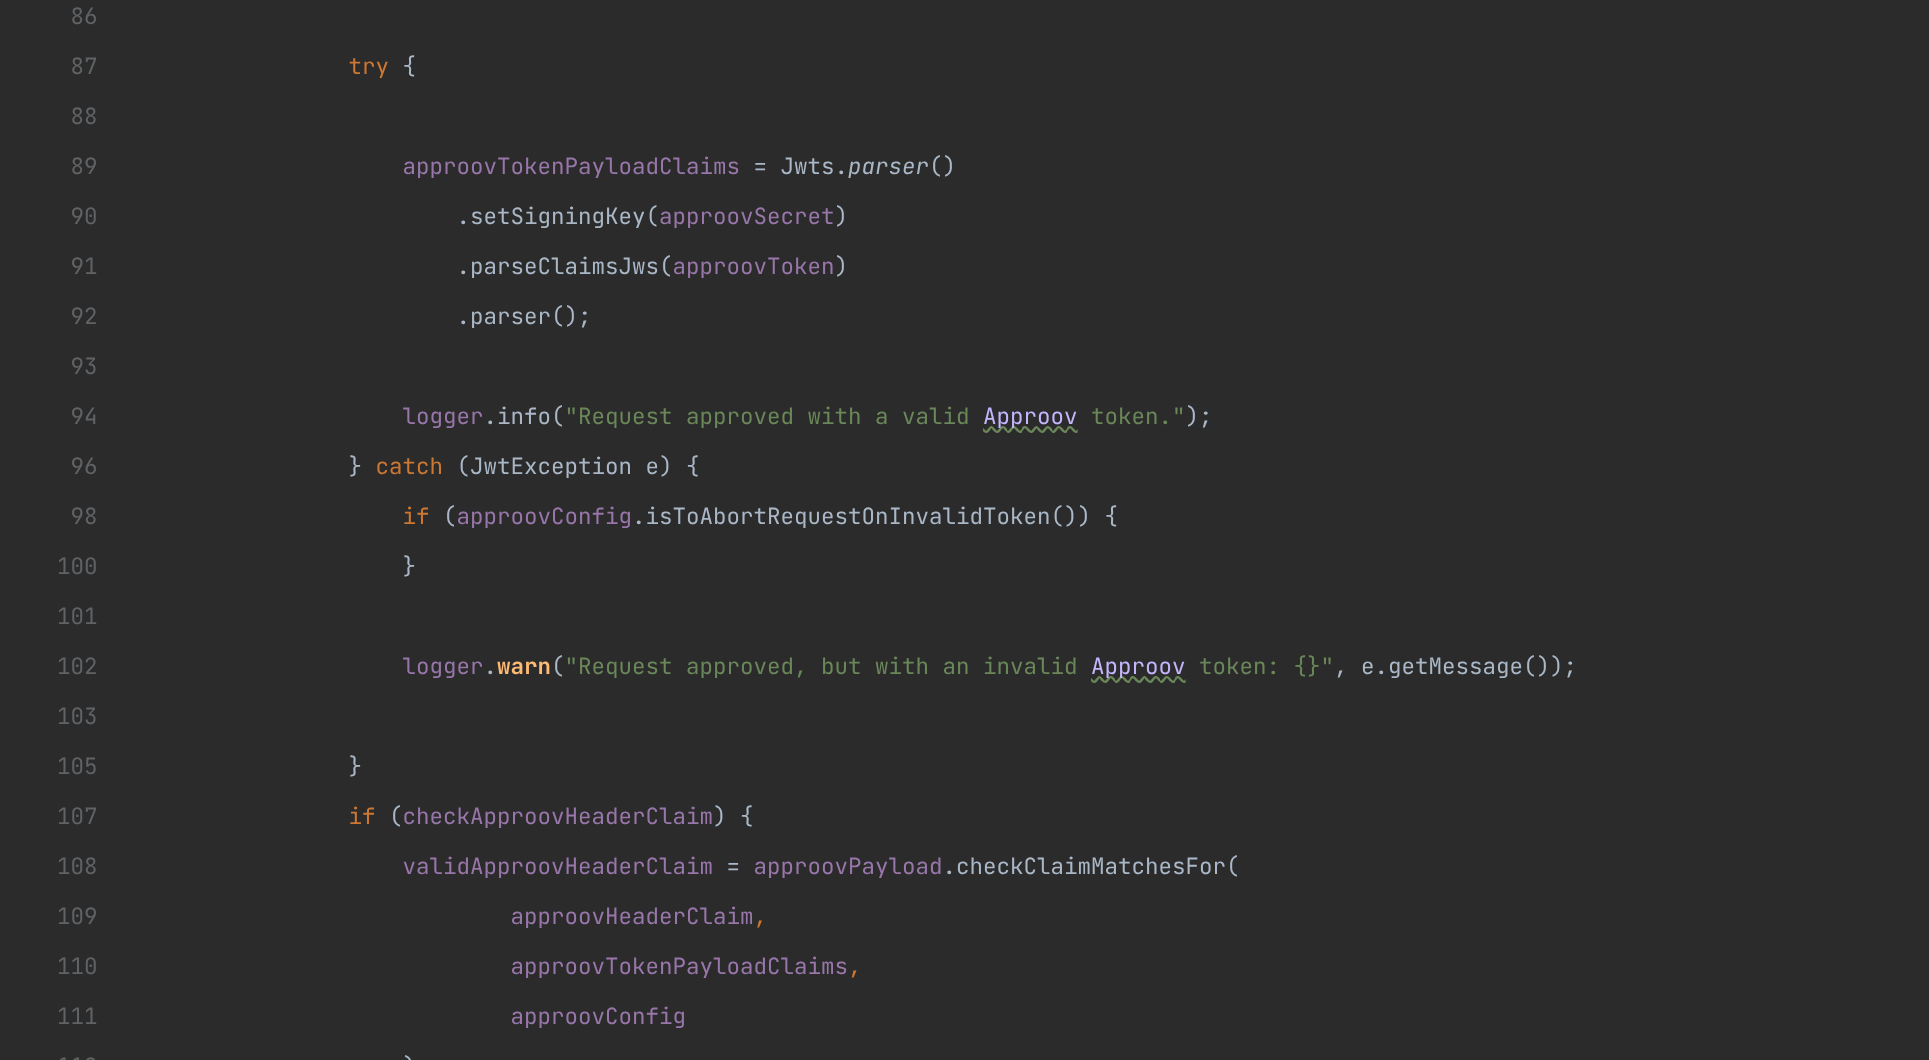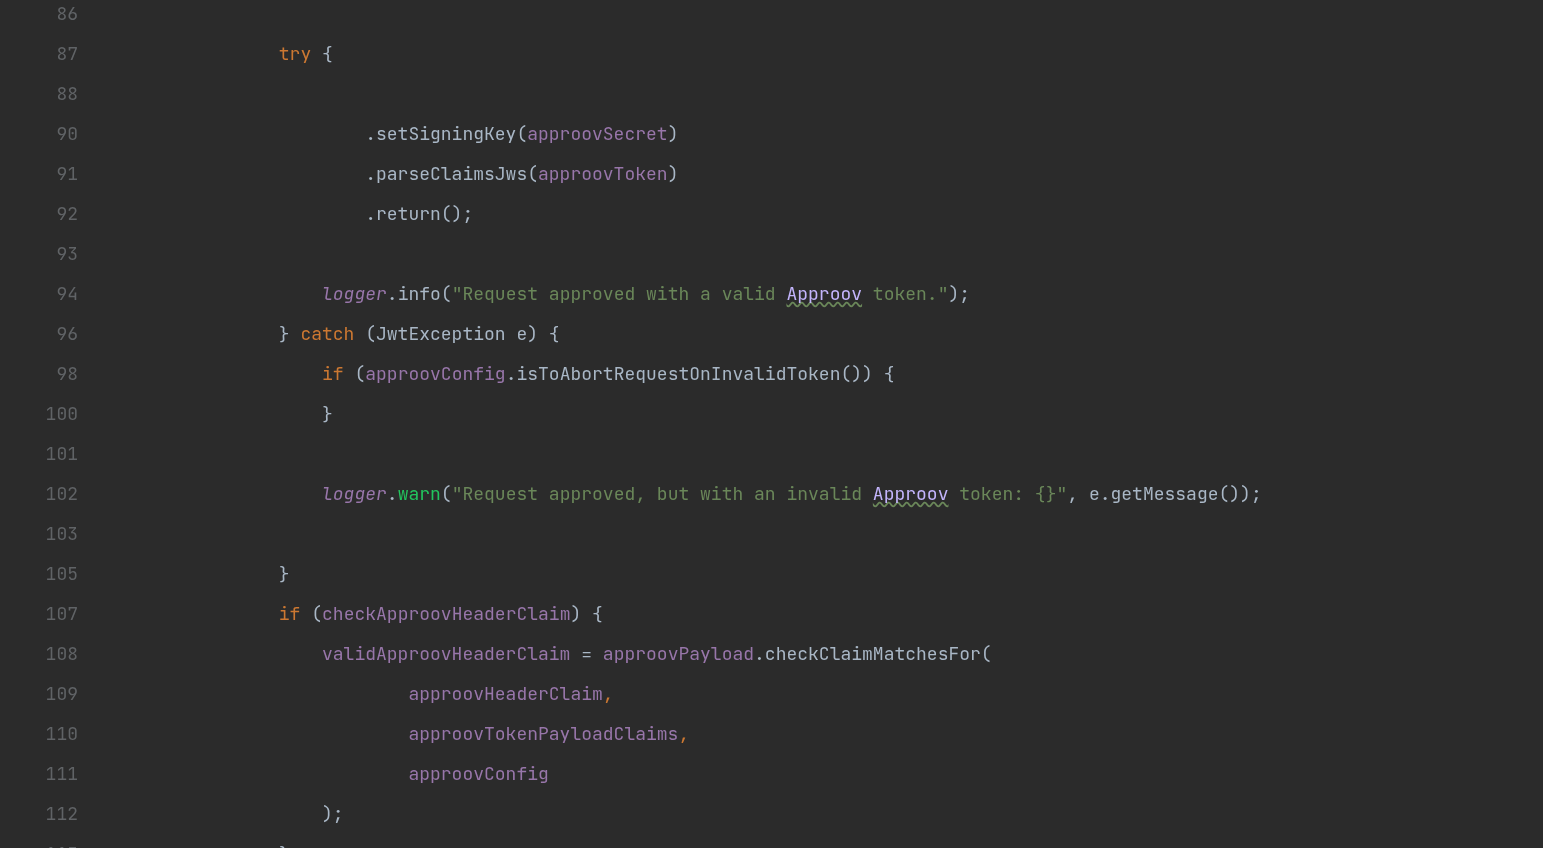--- a/index.html
+++ b/index.html
@@ -3,36 +3,37 @@
 <meta charset="utf-8">
 <style>
   html,body{margin:0;padding:0;background:#2b2b2b;color:#A9B7C6;font-family:"JetBrains Mono","Fira Code","Consolas","Menlo",monospace;font-size:18px;}
   .editor{display:flex;flex-direction:column;width:1543px;min-height:848px;gap:12px;}
   .line{display:flex;align-items:flex-start;white-space:pre;line-height:28px;}
   .gutter{width:78px;text-align:right;padding-right:28px;color:#606366;user-select:none;flex:none;}
   .code{flex:1 1 auto;padding-left:0;}
   .tok-kw{color:#CC7832;}
   .tok-id{color:#A9B7C6;}
   .tok-var{color:#9876AA;}
-  .tok-meth{color:#22c55e;}
+  .tok-meth{color:#fdba74;font-weight:bold;}
   .tok-static-it{color:#A9B7C6;font-style:italic;}
   .tok-str{color:#6A8759;}
-  .tok-field-it{color:#9876AA;font-style:italic;}
+  .tok-field-it{color:#9876AA;}
   .tok-spell{color:#c4b5fd;text-decoration:underline wavy #6A8759;text-decoration-skip-ink:none;}
 </style>
 </head>
 <body>
 
 <div class="editor" id="editor">
     <div class="line"><div class="gutter">86</div><div class="code"><span>        </span></div></div>
     <div class="line"><div class="gutter">87</div><div class="code"><span>        </span><span class="tok-id">        </span><span class="tok-kw">try</span><span class="tok-id"> {</span></div></div>
     <div class="line"><div class="gutter">88</div><div class="code"><span>        </span></div></div>
+    <div class="line"><div class="gutter">89</div><div class="code"><span>        </span><span class="tok-id">            </span><span class="tok-var">approovTokenPayloadClaims</span><span class="tok-id"> = Jwts.</span><span class="tok-static-it">parser</span><span class="tok-id">()</span></div></div>
     <div class="line"><div class="gutter">90</div><div class="code"><span>        </span><span class="tok-id">                .setSigningKey(</span><span class="tok-var">approovSecret</span><span class="tok-id">)</span></div></div>
     <div class="line"><div class="gutter">91</div><div class="code"><span>        </span><span class="tok-id">                .parseClaimsJws(</span><span class="tok-var">approovToken</span><span class="tok-id">)</span></div></div>
-    <div class="line"><div class="gutter">92</div><div class="code"><span>        </span><span class="tok-id">                .return();</span></div></div>
+    <div class="line"><div class="gutter">92</div><div class="code"><span>        </span><span class="tok-id">                .parser();</span></div></div>
     <div class="line"><div class="gutter">93</div><div class="code"><span>        </span></div></div>
     <div class="line"><div class="gutter">94</div><div class="code"><span>        </span><span class="tok-id">            </span><span class="tok-field-it">logger</span><span class="tok-id">.info(</span><span class="tok-str">"Request approved with a valid </span><span class="tok-spell">Approov</span><span class="tok-str"> token."</span><span class="tok-id">);</span></div></div>
     <div class="line"><div class="gutter">96</div><div class="code"><span>        </span><span class="tok-id">        } </span><span class="tok-kw">catch</span><span class="tok-id"> (JwtException e) {</span></div></div>
     <div class="line"><div class="gutter">98</div><div class="code"><span>        </span><span class="tok-id">            </span><span class="tok-kw">if</span><span class="tok-id"> (</span><span class="tok-var">approovConfig</span><span class="tok-id">.isToAbortRequestOnInvalidToken()) {</span></div></div>
     <div class="line"><div class="gutter">100</div><div class="code"><span>        </span><span class="tok-id">            }</span></div></div>
     <div class="line"><div class="gutter">101</div><div class="code"><span>        </span></div></div>
     <div class="line"><div class="gutter">102</div><div class="code"><span>        </span><span class="tok-id">            </span><span class="tok-field-it">logger</span><span class="tok-id">.</span><span class="tok-meth">warn</span><span class="tok-id">(</span><span class="tok-str">"Request approved, but with an invalid </span><span class="tok-spell">Approov</span><span class="tok-str"> token: {}"</span><span class="tok-id">, e.getMessage());</span></div></div>
     <div class="line"><div class="gutter">103</div><div class="code"><span>        </span></div></div>
     <div class="line"><div class="gutter">105</div><div class="code"><span>        </span><span class="tok-id">        }</span></div></div>
     <div class="line"><div class="gutter">107</div><div class="code"><span>        </span><span class="tok-id">        </span><span class="tok-kw">if</span><span class="tok-id"> (</span><span class="tok-var">checkApproovHeaderClaim</span><span class="tok-id">) {</span></div></div>

